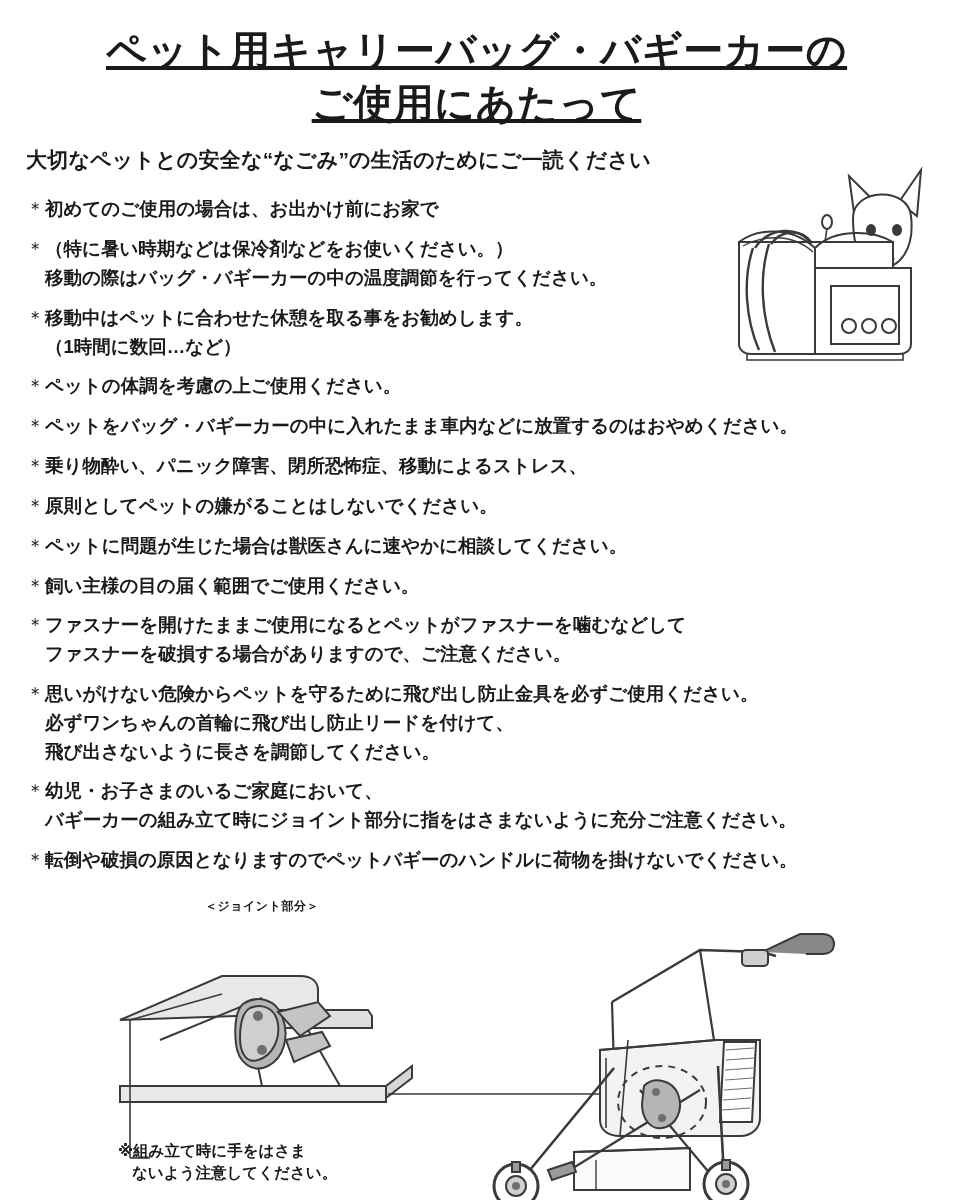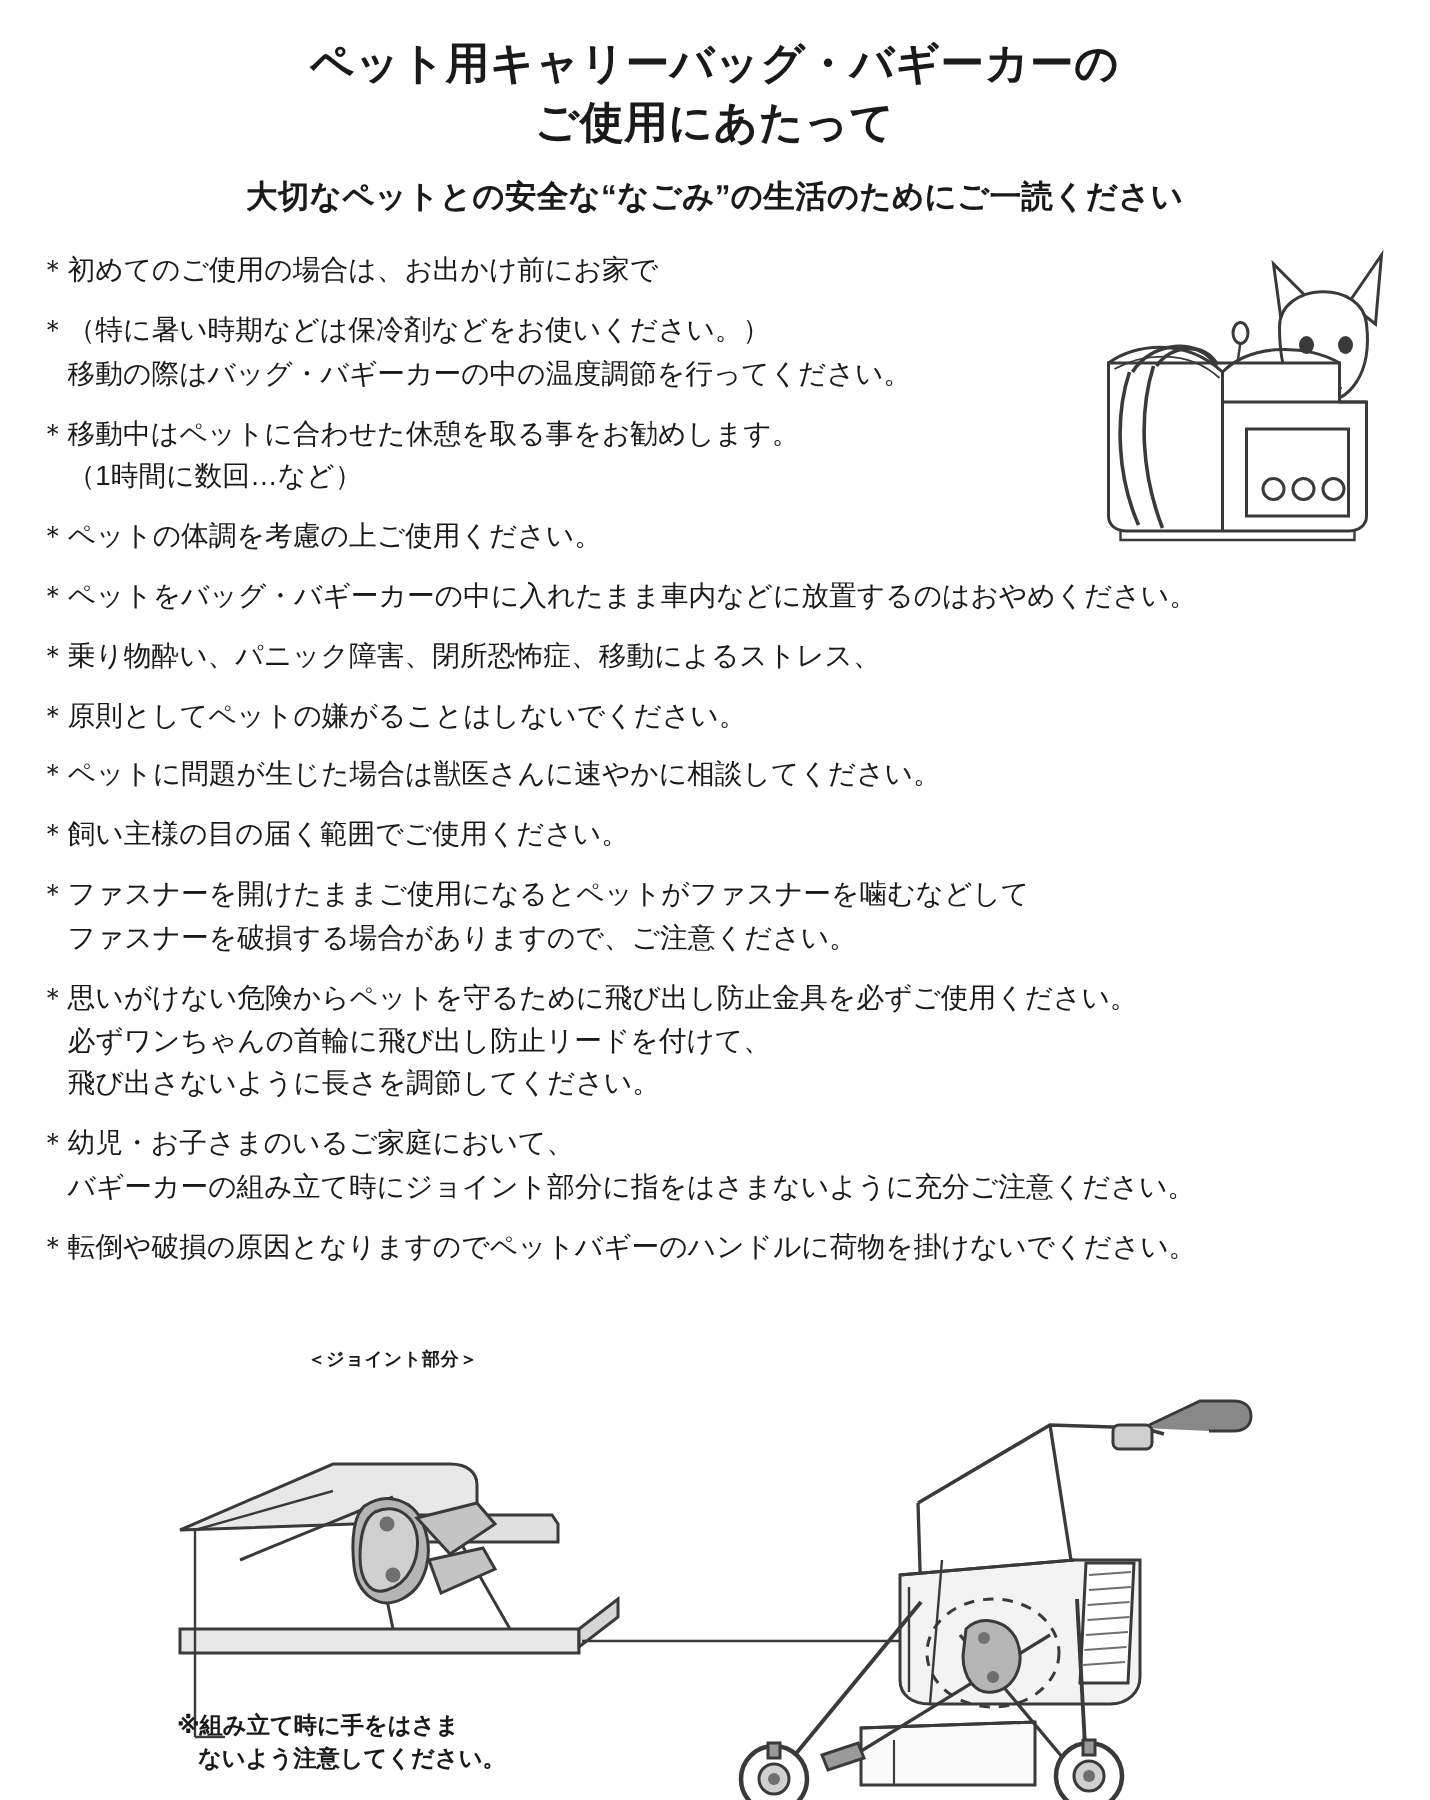--- a/index.html
+++ b/index.html
@@ -20,27 +20,28 @@
     width: 953px;
     height: 1200px;
     box-sizing: border-box;
     padding: 18px 26px 0 26px;
   }
   .title-block {
     text-align: center;
     margin-top: 6px;
   }
   .title-line {
-    font-size: 29px;
+    font-size: 40px;
     font-weight: bold;
     line-height: 1.33;
     letter-spacing: 0.5px;
+    text-decoration: underline;
   }
   .subtitle {
-    text-align: center;
+    text-align: left;
     font-size: 21px;
     font-weight: bold;
     margin-top: 16px;
     letter-spacing: 0.2px;
   }
   .notes {
     margin-top: 22px;
     position: relative;
     z-index: 2;
   }
@@ -55,20 +56,21 @@
     width: 19px;
     flex: 0 0 19px;
     font-size: 18.5px;
     line-height: 1.45;
   }
   .note .lines {
     flex: 1 1 auto;
   }
   .note .lines div {
     white-space: nowrap;
+    font-weight: bold;
   }
   .note .lines div + div {
     margin-top: 2px;
   }
   .bag-illustration {
     position: absolute;
     right: 20px;
     top: 158px;
     width: 230px;
     height: 225px;

